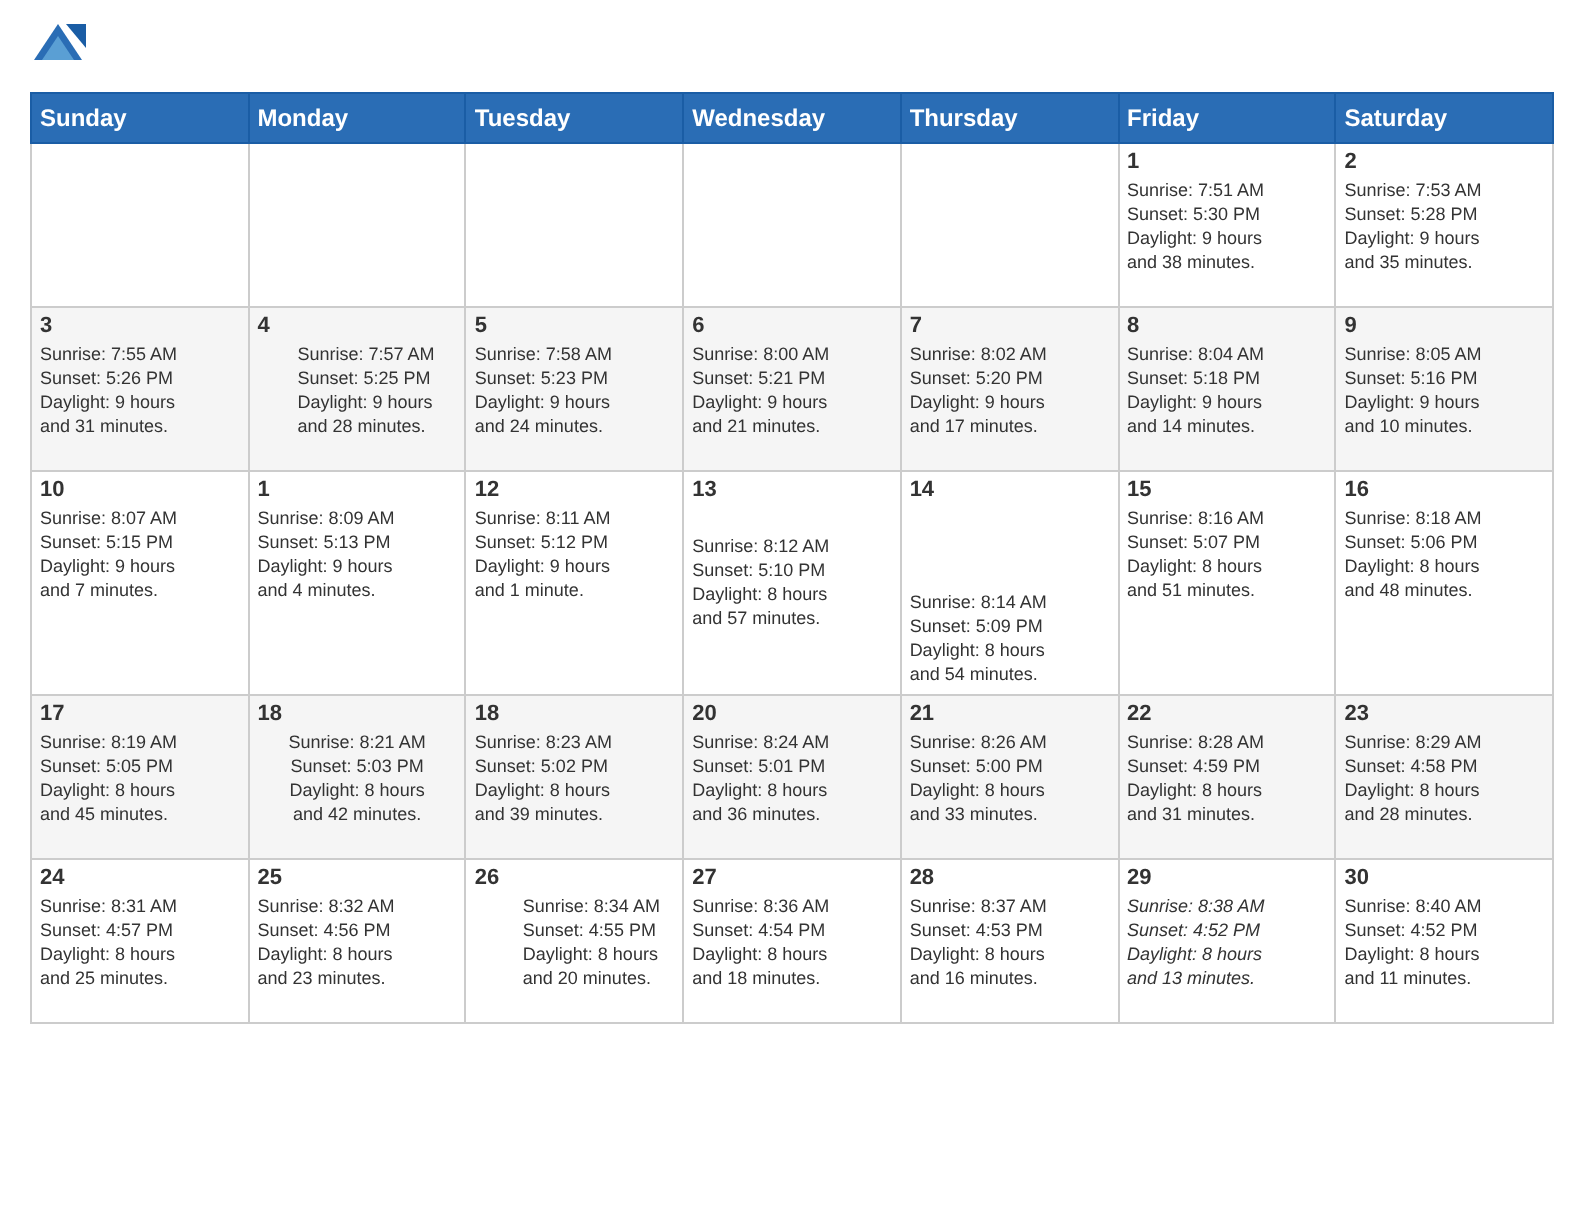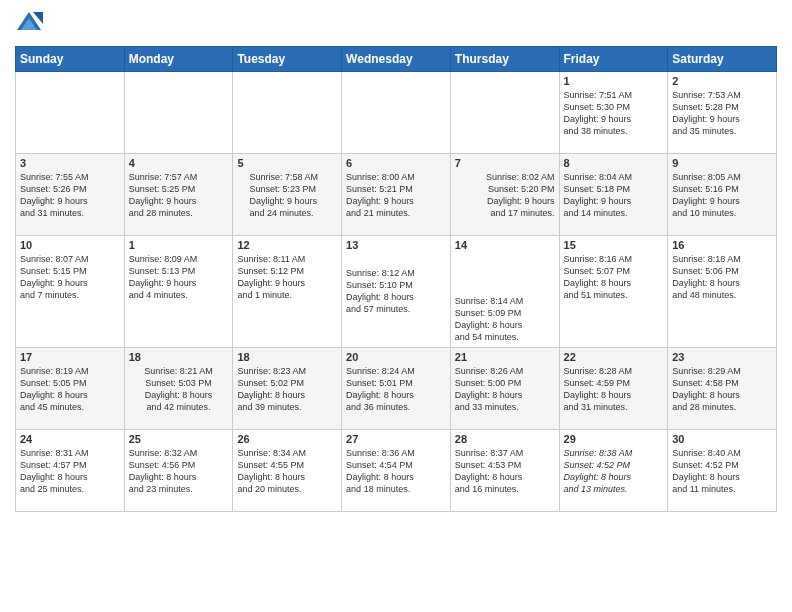--- a/index.html
+++ b/index.html
@@ -151,42 +151,42 @@
         <tr>
           <td>
             <span class="day-num">3</span>
             <div class="day-info" style="white-space: pre-line;">Sunrise: 7:55 AM
 Sunset: 5:26 PM
 Daylight: 9 hours
 and 31 minutes.</div>
           </td>
           <td>
             <span class="day-num">4</span>
-            <div class="day-info" style="white-space: pre-line;">Sunrise: 7:57 AM
+            <div class="day-info" style="white-space: pre-line; margin-left: 20px;">Sunrise: 7:57 AM
 Sunset: 5:25 PM
 Daylight: 9 hours
 and 28 minutes.</div>
           </td>
           <td>
             <span class="day-num">5</span>
-            <div class="day-info" style="white-space: pre-line; margin-left: 12px;">Sunrise: 7:58 AM
+            <div class="day-info" style="white-space: pre-line;">Sunrise: 7:58 AM
 Sunset: 5:23 PM
 Daylight: 9 hours
 and 24 minutes.</div>
           </td>
           <td>
             <span class="day-num">6</span>
             <div class="day-info" style="white-space: pre-line;">Sunrise: 8:00 AM
 Sunset: 5:21 PM
 Daylight: 9 hours
 and 21 minutes.</div>
           </td>
           <td>
             <span class="day-num">7</span>
-            <div class="day-info" style="white-space: pre-line; text-align: right;">Sunrise: 8:02 AM
+            <div class="day-info" style="white-space: pre-line;">Sunrise: 8:02 AM
 Sunset: 5:20 PM
 Daylight: 9 hours
 and 17 minutes.</div>
           </td>
           <td>
             <span class="day-num">8</span>
             <div class="day-info" style="white-space: pre-line;">Sunrise: 8:04 AM
 Sunset: 5:18 PM
 Daylight: 9 hours
 and 14 minutes.</div>
@@ -311,21 +311,21 @@
           </td>
           <td>
             <span class="day-num">25</span>
             <div class="day-info" style="white-space: pre-line;">Sunrise: 8:32 AM
 Sunset: 4:56 PM
 Daylight: 8 hours
 and 23 minutes.</div>
           </td>
           <td>
             <span class="day-num">26</span>
-            <div class="day-info" style="white-space: pre-line;">Sunrise: 8:34 AM
+            <div class="day-info" style="white-space: pre-line; margin-left: 24px;">Sunrise: 8:34 AM
 Sunset: 4:55 PM
 Daylight: 8 hours
 and 20 minutes.</div>
           </td>
           <td>
             <span class="day-num">27</span>
             <div class="day-info" style="white-space: pre-line;">Sunrise: 8:36 AM
 Sunset: 4:54 PM
 Daylight: 8 hours
 and 18 minutes.</div>

